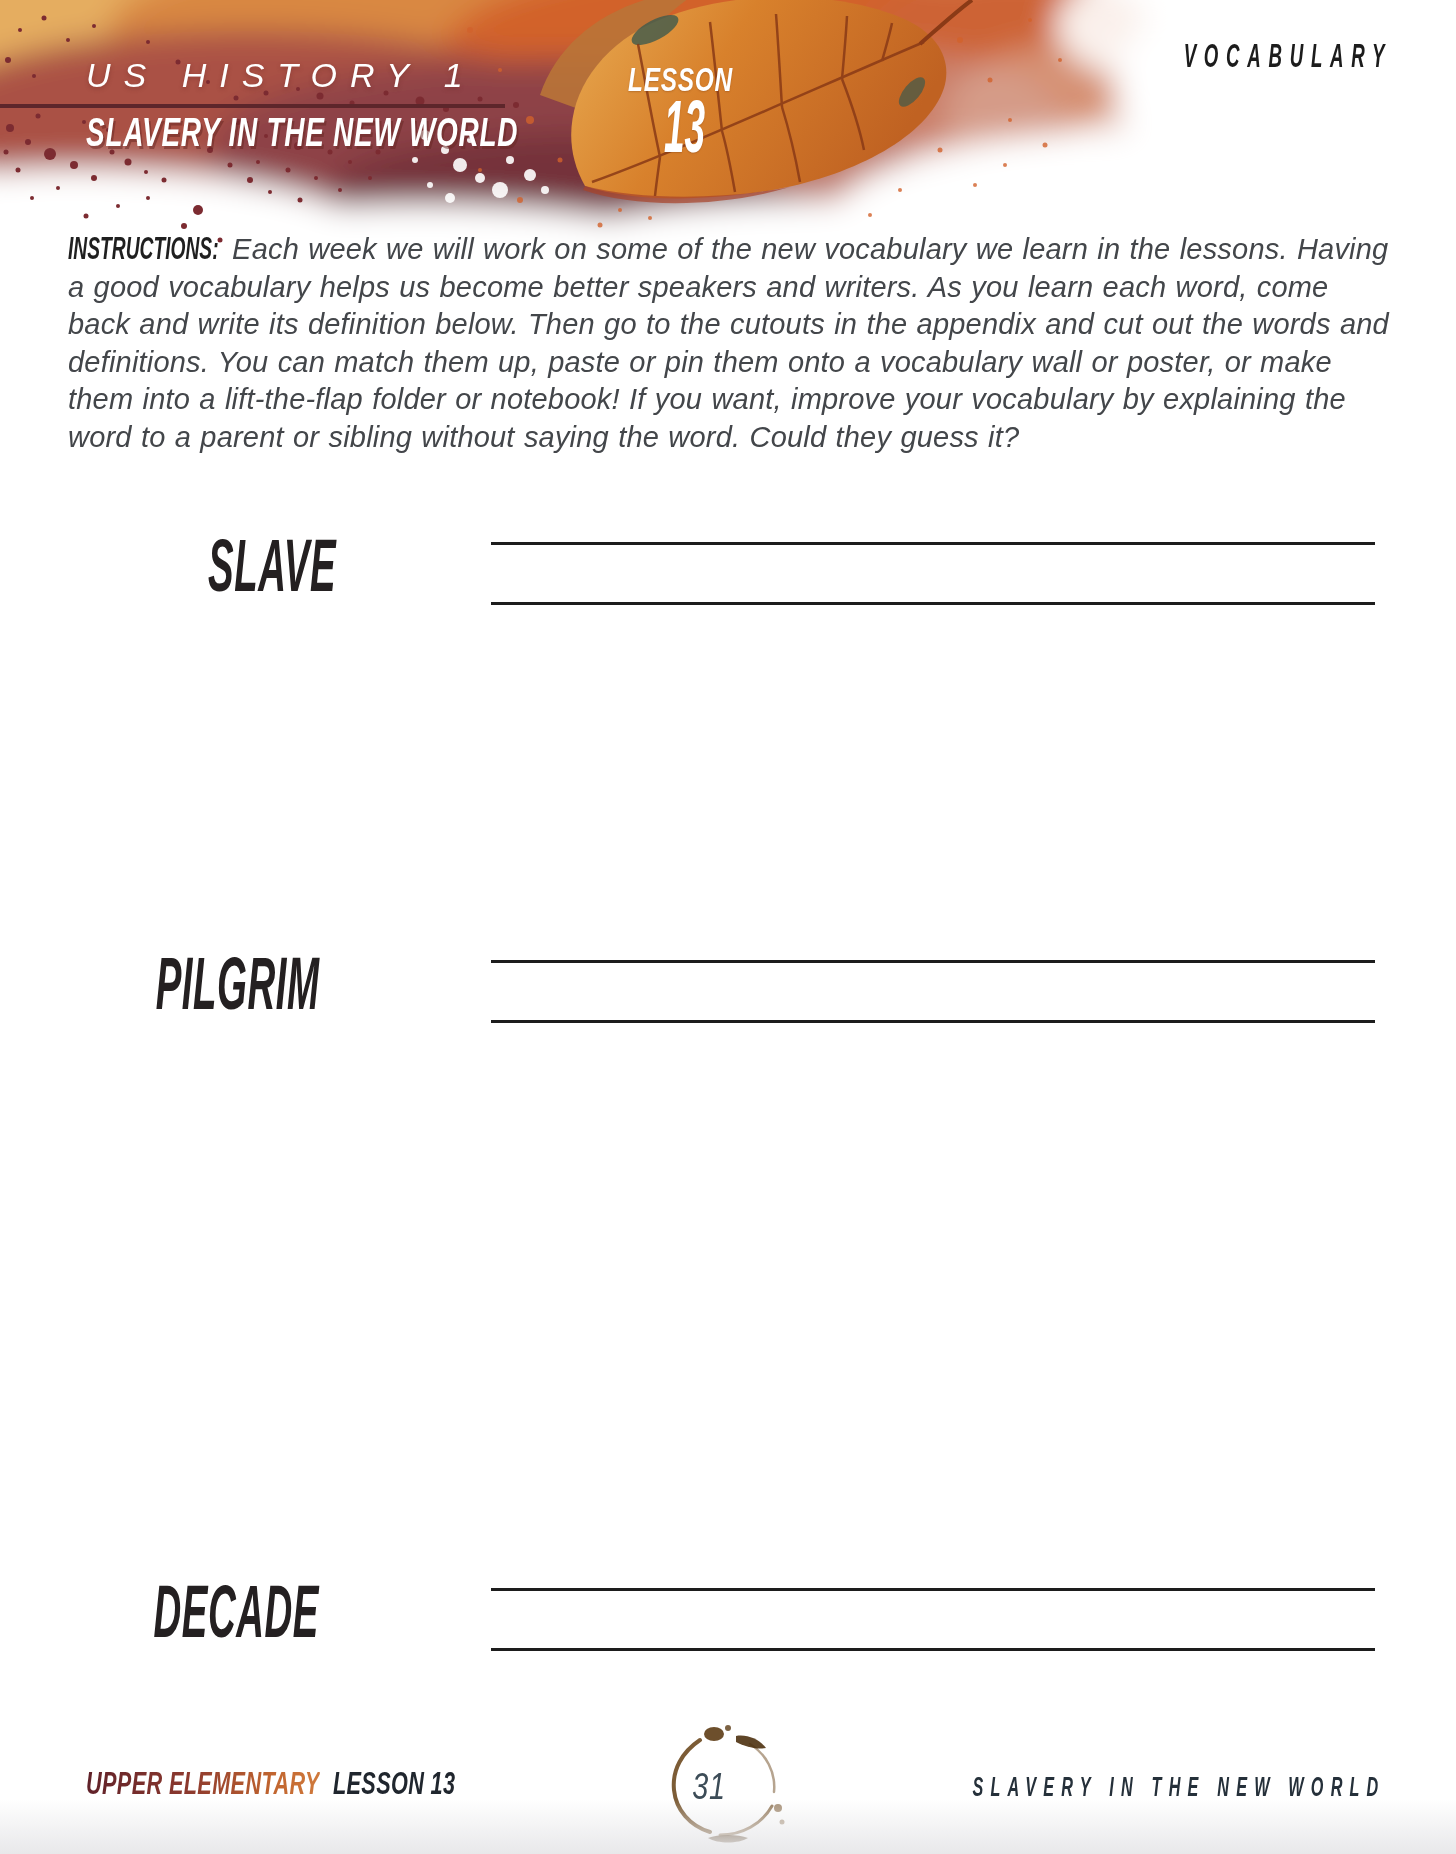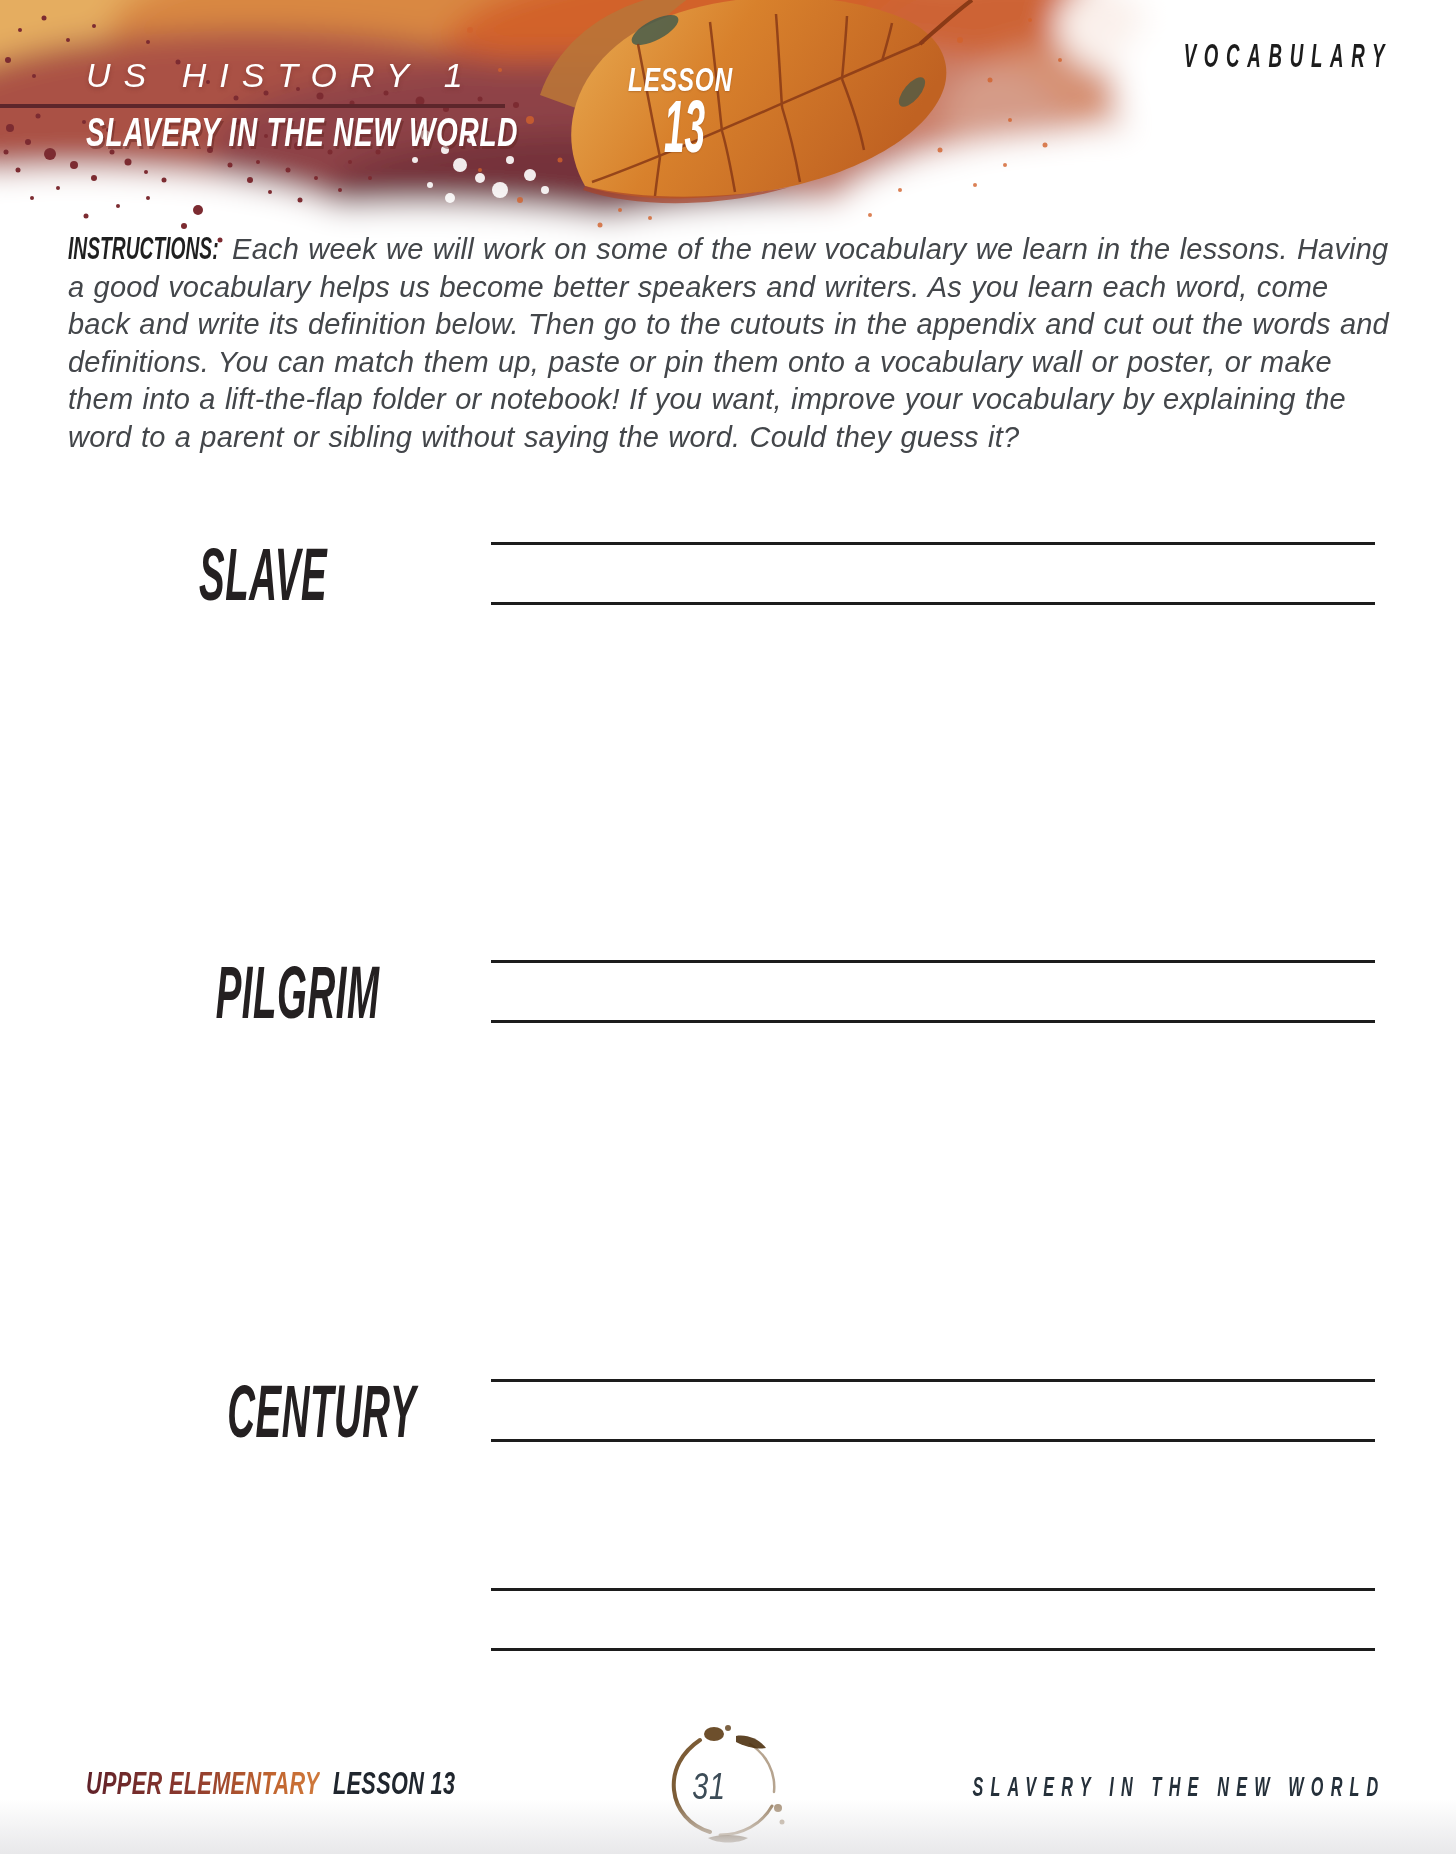--- a/index.html
+++ b/index.html
@@ -46,22 +46,22 @@
   .instr-label{
     display:inline-block; font-weight:bold; color:#1f1f1f; font-size:31px;
     transform:scaleX(.62); transform-origin:0 50%; margin-right:-88px;
     letter-spacing:0; white-space:nowrap;
   }
 
   
   .vrow{left:0; width:1456px; height:150px;}
   .vrow .word{
     left:140px; top:12px; width:255px; height:78px;
-    display:flex; align-items:center; justify-content:flex-start;
-    font-size:74px; font-weight:bold; color:#242021; line-height:1;margin-top:9px;
+    display:flex; align-items:center; justify-content:flex-end;
+    font-size:74px; font-weight:bold; color:#242021; line-height:1;
   }
   .vrow .word span{display:inline-block; transform:scaleX(.52); white-space:nowrap; letter-spacing:1px;}
   .vrow .rule{left:491px; width:884px; height:3px; background:#1d1d1d;}
   .vrow .rule1{top:27px;}
   .vrow .rule2{top:87px;}
 
   
   .footer-left{
     left:86px; top:1766px; font-size:31px; font-weight:bold; white-space:nowrap;
     transform:scaleX(.70); transform-origin:0 0; letter-spacing:.5px;
@@ -267,28 +267,24 @@
     <div class="abs rule rule1"></div>
     <div class="abs rule rule2"></div>
   </div>
   <div class="abs vrow" style="top:933px">
     <div class="abs word">
         <span>PILGRIM</span>
       </div>
     <div class="abs rule rule1"></div>
     <div class="abs rule rule2"></div>
   </div>
-  <div class="abs vrow" style="top:1352px">
+  <div class="abs vrow" style="top:1561px">
     <div class="abs word">
-        <span>CENTURY</span>
+        <span>DECADE</span>
       </div>
-    <div class="abs rule rule1"></div>
-    <div class="abs rule rule2"></div>
-  </div>
-  <div class="abs vrow" style="top:1561px">
     <div class="abs rule rule1"></div>
     <div class="abs rule rule2"></div>
   </div>
 
   <div class="abs footer-left">
     <span class="grad">UPPER ELEMENTARY</span>
     <span class="dark">LESSON 13</span>
   </div>
 
   <svg class="abs stain" width="130" height="130" viewBox="0 0 130 130">

